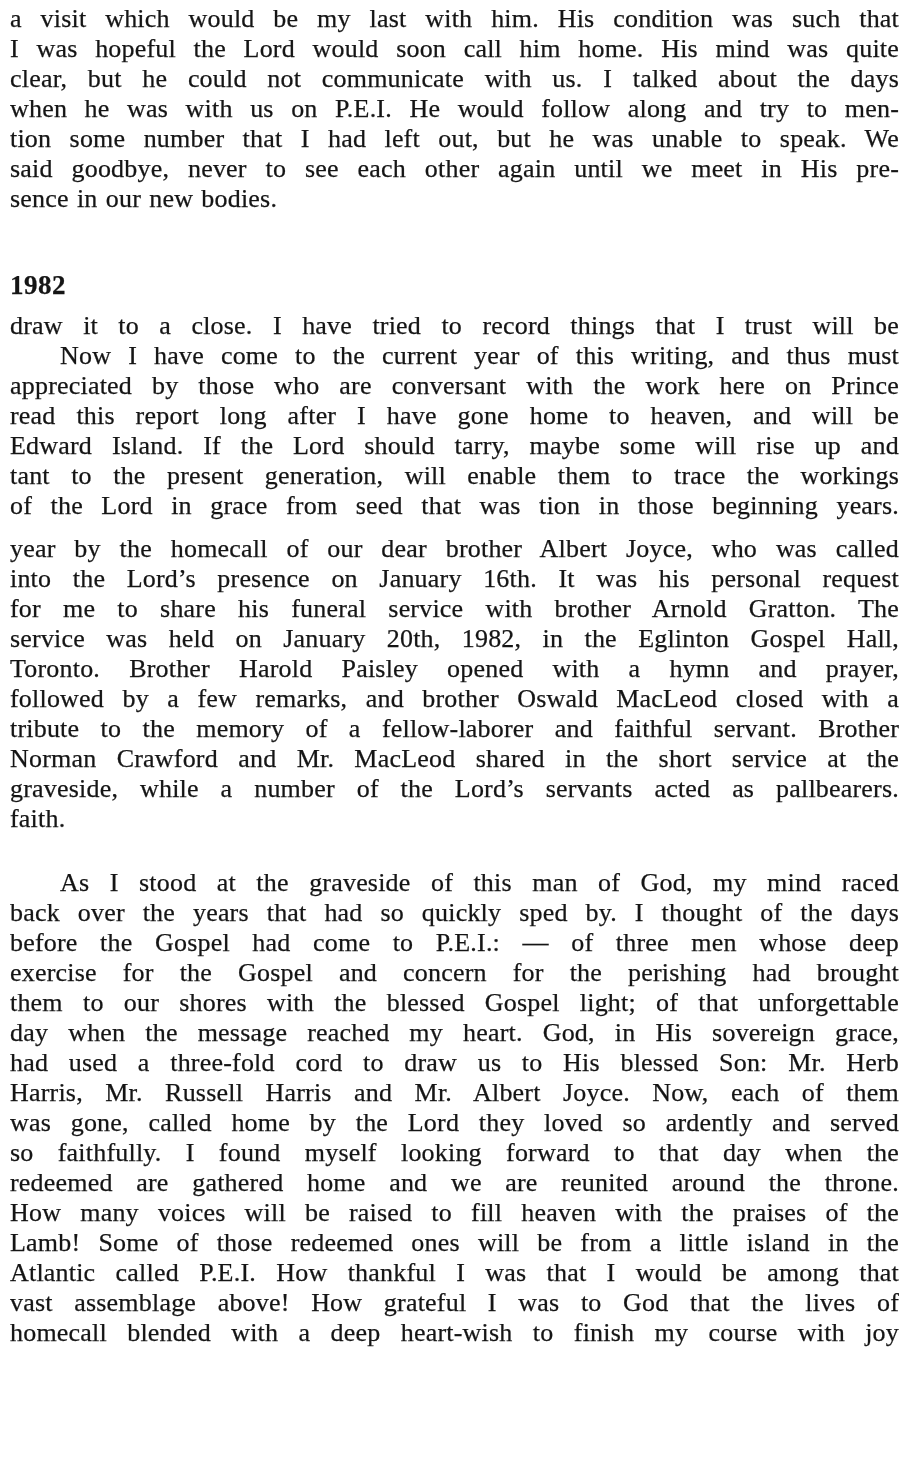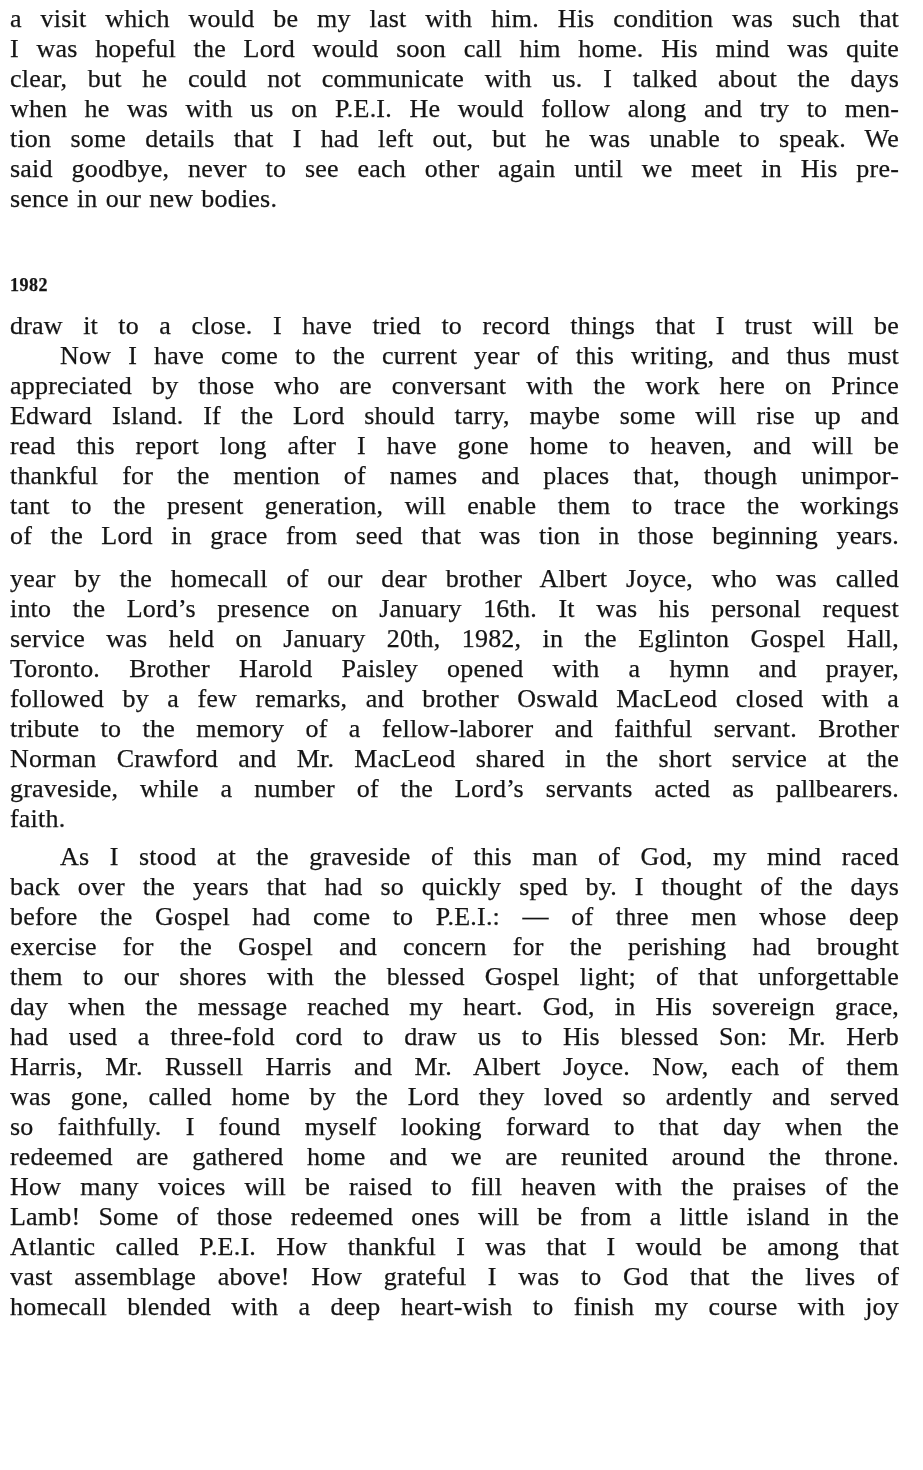--- a/index.html
+++ b/index.html
@@ -32,61 +32,61 @@
     overflow: hidden;
   }
   .line.last {
     text-align: left;
     text-align-last: left;
   }
   .line.indent {
     padding-left: 50px;
   }
   .heading {
-    font-size: 18px;
+    font-size: 27px;
     font-weight: bold;
     line-height: 30px;
     margin: 56px 0 0 0;
     letter-spacing: 0.5px;
   }
   .para { margin: 0; }
   .para.p2 { margin-top: 11px; }
   .para.p3 { margin-top: 13px; }
-  .para.p4 { margin-top: 8px; }
+  .para.p4 { margin-top: 34px; }
 </style>
 </head>
 <body>
 
 <main class="page">
   <div class="para p1">
       <div class="line">a visit which would be my last with him. His condition was such that</div>
       <div class="line">I was hopeful the Lord would soon call him home. His mind was quite</div>
       <div class="line">clear, but he could not communicate with us. I talked about the days</div>
       <div class="line">when he was with us on P.E.I. He would follow along and try to men-</div>
-      <div class="line">tion some details that I had left out, but he was unable to speak. We</div>
+      <div class="line">tion some number that I had left out, but he was unable to speak. We</div>
       <div class="line">said goodbye, never to see each other again until we meet in His pre-</div>
       <div class="line last">sence in our new bodies.</div>
     </div>
 
   <h2 class="heading">1982</h2>
 
   <div class="para p2">
       <div class="line">draw it to a close. I have tried to record things that I trust will be</div>
       <div class="line indent">Now I have come to the current year of this writing, and thus must</div>
       <div class="line">appreciated by those who are conversant with the work here on Prince</div>
+      <div class="line">read this report long after I have gone home to heaven, and will be</div>
       <div class="line">Edward Island. If the Lord should tarry, maybe some will rise up and</div>
-      <div class="line">read this report long after I have gone home to heaven, and will be</div>
-      <div class="line">thankful for the mention of names and places that, though unimpor-</div>
       <div class="line">tant to the present generation, will enable them to trace the workings</div>
       <div class="line">of the Lord in grace from seed that was tion in those beginning years.</div>
     </div>
 
   <div class="para p3">
       <div class="line">year by the homecall of our dear brother Albert Joyce, who was called</div>
       <div class="line">into the Lord’s presence on January 16th. It was his personal request</div>
+      <div class="line">for me to share his funeral service with brother Arnold Gratton. The</div>
       <div class="line">service was held on January 20th, 1982, in the Eglinton Gospel Hall,</div>
       <div class="line">Toronto. Brother Harold Paisley opened with a hymn and prayer,</div>
       <div class="line">followed by a few remarks, and brother Oswald MacLeod closed with a</div>
       <div class="line">tribute to the memory of a fellow-laborer and faithful servant. Brother</div>
       <div class="line">Norman Crawford and Mr. MacLeod shared in the short service at the</div>
       <div class="line">graveside, while a number of the Lord’s servants acted as pallbearers.</div>
       <div class="line last">faith.</div>
     </div>
 
   <div class="para p4">

